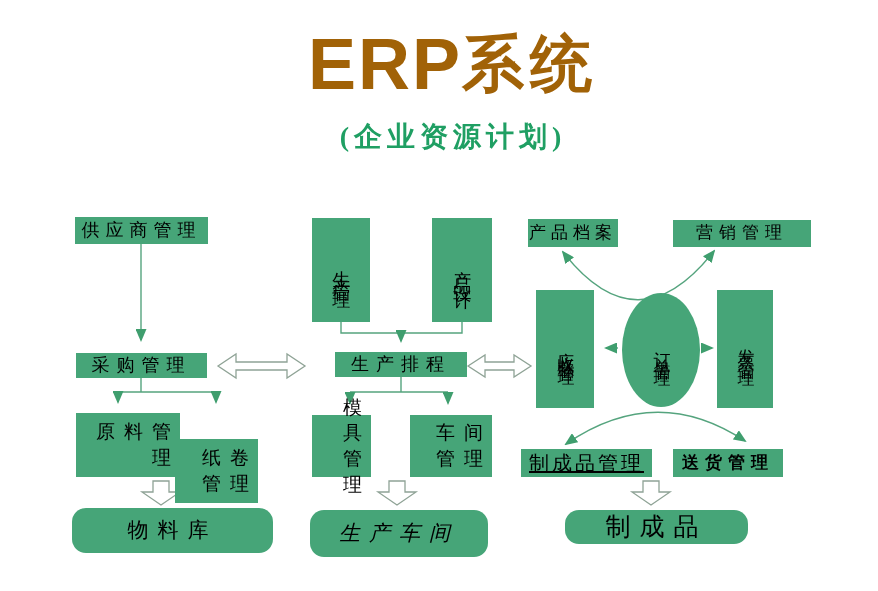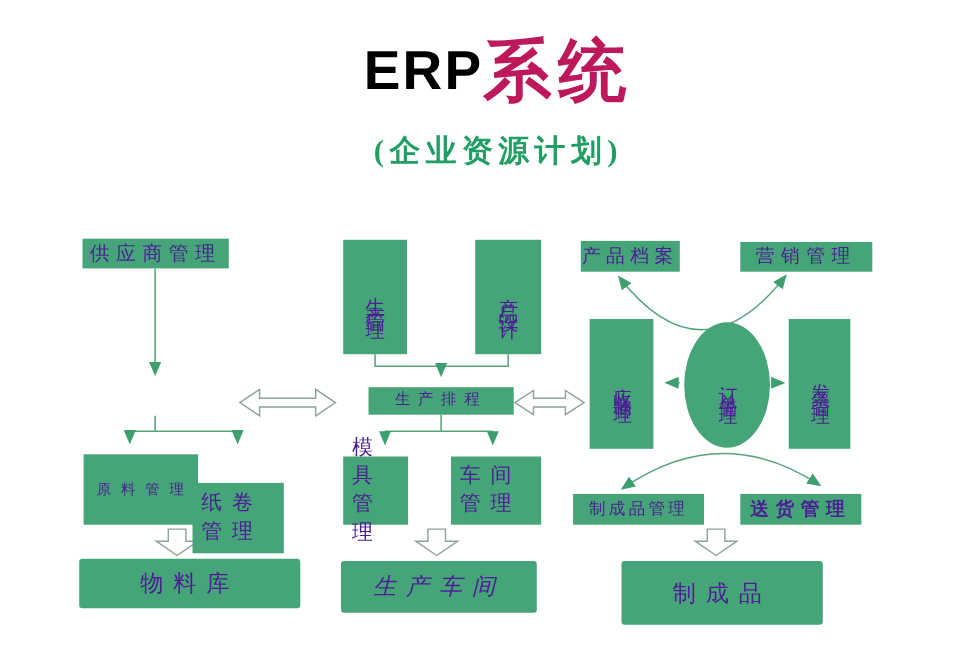--- a/index.html
+++ b/index.html
@@ -4,59 +4,59 @@
 <style>
   html,body{margin:0;padding:0;background:#ffffff;}
   #canvas{
     position:relative;width:878px;height:591px;background:#ffffff;overflow:hidden;
     font-family:"Liberation Serif","DejaVu Serif",serif;
   }
   
   .title-wrap{position:absolute;left:0;top:22px;width:878px;text-align:center;transform:translateX(14px);}
   .title-latin{
     font-family:"Liberation Sans","DejaVu Sans",sans-serif;
-    font-weight:bold;font-size:50px;color:#000000;letter-spacing:2px;vertical-align:middle;
+    font-weight:bold;font-size:72px;color:#a16207;letter-spacing:2px;vertical-align:middle;
   }
   .title-cjk{
     font-family:"Liberation Serif","DejaVu Serif",serif;
-    font-weight:bold;font-size:62px;color:#be185d;letter-spacing:6px;vertical-align:middle;
+    font-weight:bold;font-size:62px;color:#a16207;letter-spacing:6px;vertical-align:middle;
   }
   .subtitle{
     position:absolute;left:0;top:118px;width:878px;text-align:center;transform:translateX(14px);
     font-size:28px;color:#1f9f63;letter-spacing:5px;font-weight:bold;
   }
   
   .node{
-    position:absolute;background:#46a578;color:#4c1d95;
+    position:absolute;background:#46a578;color:#000000;
     display:flex;align-items:center;justify-content:center;
-    box-sizing:border-box;text-align:left;line-height:1.35;
+    box-sizing:border-box;text-align:right;line-height:1.35;
   }
-  .rounded{border-radius:3px;}
+  .rounded{border-radius:14px;}
   .vert{writing-mode:vertical-rl;text-orientation:upright;}
   .ellipse{border-radius:50%;}
   
   #n-supplier      {left:75px; top:217px;width:133px;height:27px;font-size:18px;letter-spacing:6px;}
   #n-purchasing    {left:76px; top:353px;width:131px;height:25px;font-size:18px;letter-spacing:7px;}
-  #n-raw           {left:76px; top:413px;width:104px; height:64px;font-size:13px;letter-spacing:9px;padding-left:8px;}
+  #n-raw           {left:76px; top:413px;width:104px; height:64px;font-size:19px;letter-spacing:9px;padding-left:8px;}
   #n-paper         {left:175px;top:413px;width:83px; height:64px;font-size:19px;letter-spacing:9px;padding-left:8px;margin-top:26px;}
   #n-warehouse     {left:72px; top:508px;width:201px;height:45px;font-size:21px;letter-spacing:9px;}
   #n-prodmgmt      {left:312px;top:218px;width:58px; height:104px;font-size:18px;letter-spacing:7px;}
   #n-design        {left:432px;top:218px;width:60px; height:104px;font-size:18px;letter-spacing:7px;}
-  #n-sched         {left:335px;top:352px;width:132px;height:25px;font-size:14px;letter-spacing:7px;}
+  #n-sched         {left:335px;top:352px;width:132px;height:25px;font-size:18px;letter-spacing:7px;}
   #n-mold          {left:312px;top:415px;width:59px; height:62px;font-size:19px;letter-spacing:9px;padding-left:8px;}
   #n-workshopmgmt  {left:410px;top:415px;width:82px; height:62px;font-size:19px;letter-spacing:9px;padding-left:8px;}
   #n-prodworkshop  {left:310px;top:510px;width:178px;height:47px;font-size:21px;letter-spacing:9px;font-style:italic;}
   #n-archive       {left:528px;top:219px;width:90px;height:28px;font-size:17px;letter-spacing:5px;}
-  #n-marketing     {left:673px;top:220px;width:120px;height:27px;font-size:17px;letter-spacing:6px;}
+  #n-marketing     {left:673px;top:220px;width:138px;height:27px;font-size:17px;letter-spacing:6px;}
   #n-receivables   {left:536px;top:290px;width:58px; height:118px;font-size:17px;letter-spacing:4px;}
   #n-order         {left:622px;top:293px;width:78px; height:114px;font-size:17px;letter-spacing:6px;}
   #n-invoice       {left:717px;top:290px;width:56px; height:118px;font-size:17px;letter-spacing:7px;}
-  #n-finmgmt       {left:521px;top:449px;width:119px;height:28px;font-size:15px;letter-spacing:3px;}
+  #n-finmgmt       {left:521px;top:449px;width:131px;height:28px;font-size:20px;letter-spacing:3px;text-decoration:underline;}
   #n-delivery      {left:673px;top:449px;width:110px;height:28px;font-size:17px;letter-spacing:6px;font-weight:bold;}
-  #n-finished      {left:565px;top:510px;width:183px;height:58px;font-size:21px;letter-spacing:9px;}
+  #n-finished      {left:565px;top:510px;width:183px;height:34px;font-size:25px;letter-spacing:9px;}
   
   #connectors{position:absolute;left:0;top:0;width:878px;height:591px;}
 </style>
 </head>
 <body>
 
 <div id="canvas">
 
   <div class="title-wrap">
     <span class="title-latin">ERP</span><span class="title-cjk">系统</span>
@@ -95,20 +95,21 @@
 
     <polygon fill="#ffffff" stroke="#8fa396" stroke-width="1.3" points="218,366 236,354 236,362 287,362 287,354 305,366 287,378 287,370 236,370 236,378"></polygon>
     <polygon fill="#ffffff" stroke="#8fa396" stroke-width="1.3" points="468,366 485,355 485,362 514,362 514,355 531,366 514,377 514,370 485,370 485,377"></polygon>
 
     <polygon fill="#ffffff" stroke="#8fa396" stroke-width="1.3" points="153,481 169,481 169,492 180,492 161,505 142,492 153,492"></polygon>
     <polygon fill="#ffffff" stroke="#8fa396" stroke-width="1.3" points="389,481 405,481 405,492 416,492 397,505 378,492 389,492"></polygon>
     <polygon fill="#ffffff" stroke="#8fa396" stroke-width="1.3" points="643,481 659,481 659,492 670,492 651,505 632,492 643,492"></polygon>
   </svg>
 
   <div class="node" id="n-supplier">供应商管理</div>
+  <div class="node" id="n-purchasing">采购管理</div>
   <div class="node" id="n-raw">原料管理</div>
   <div class="node" id="n-paper">纸卷管理</div>
   <div class="node rounded" id="n-warehouse">物料库</div>
 
   <div class="node vert" id="n-prodmgmt">生产管理</div>
   <div class="node vert" id="n-design">产品设计</div>
   <div class="node" id="n-sched">生产排程</div>
   <div class="node" id="n-mold">模具管理</div>
   <div class="node" id="n-workshopmgmt">车间管理</div>
   <div class="node rounded" id="n-prodworkshop">生产车间</div>

